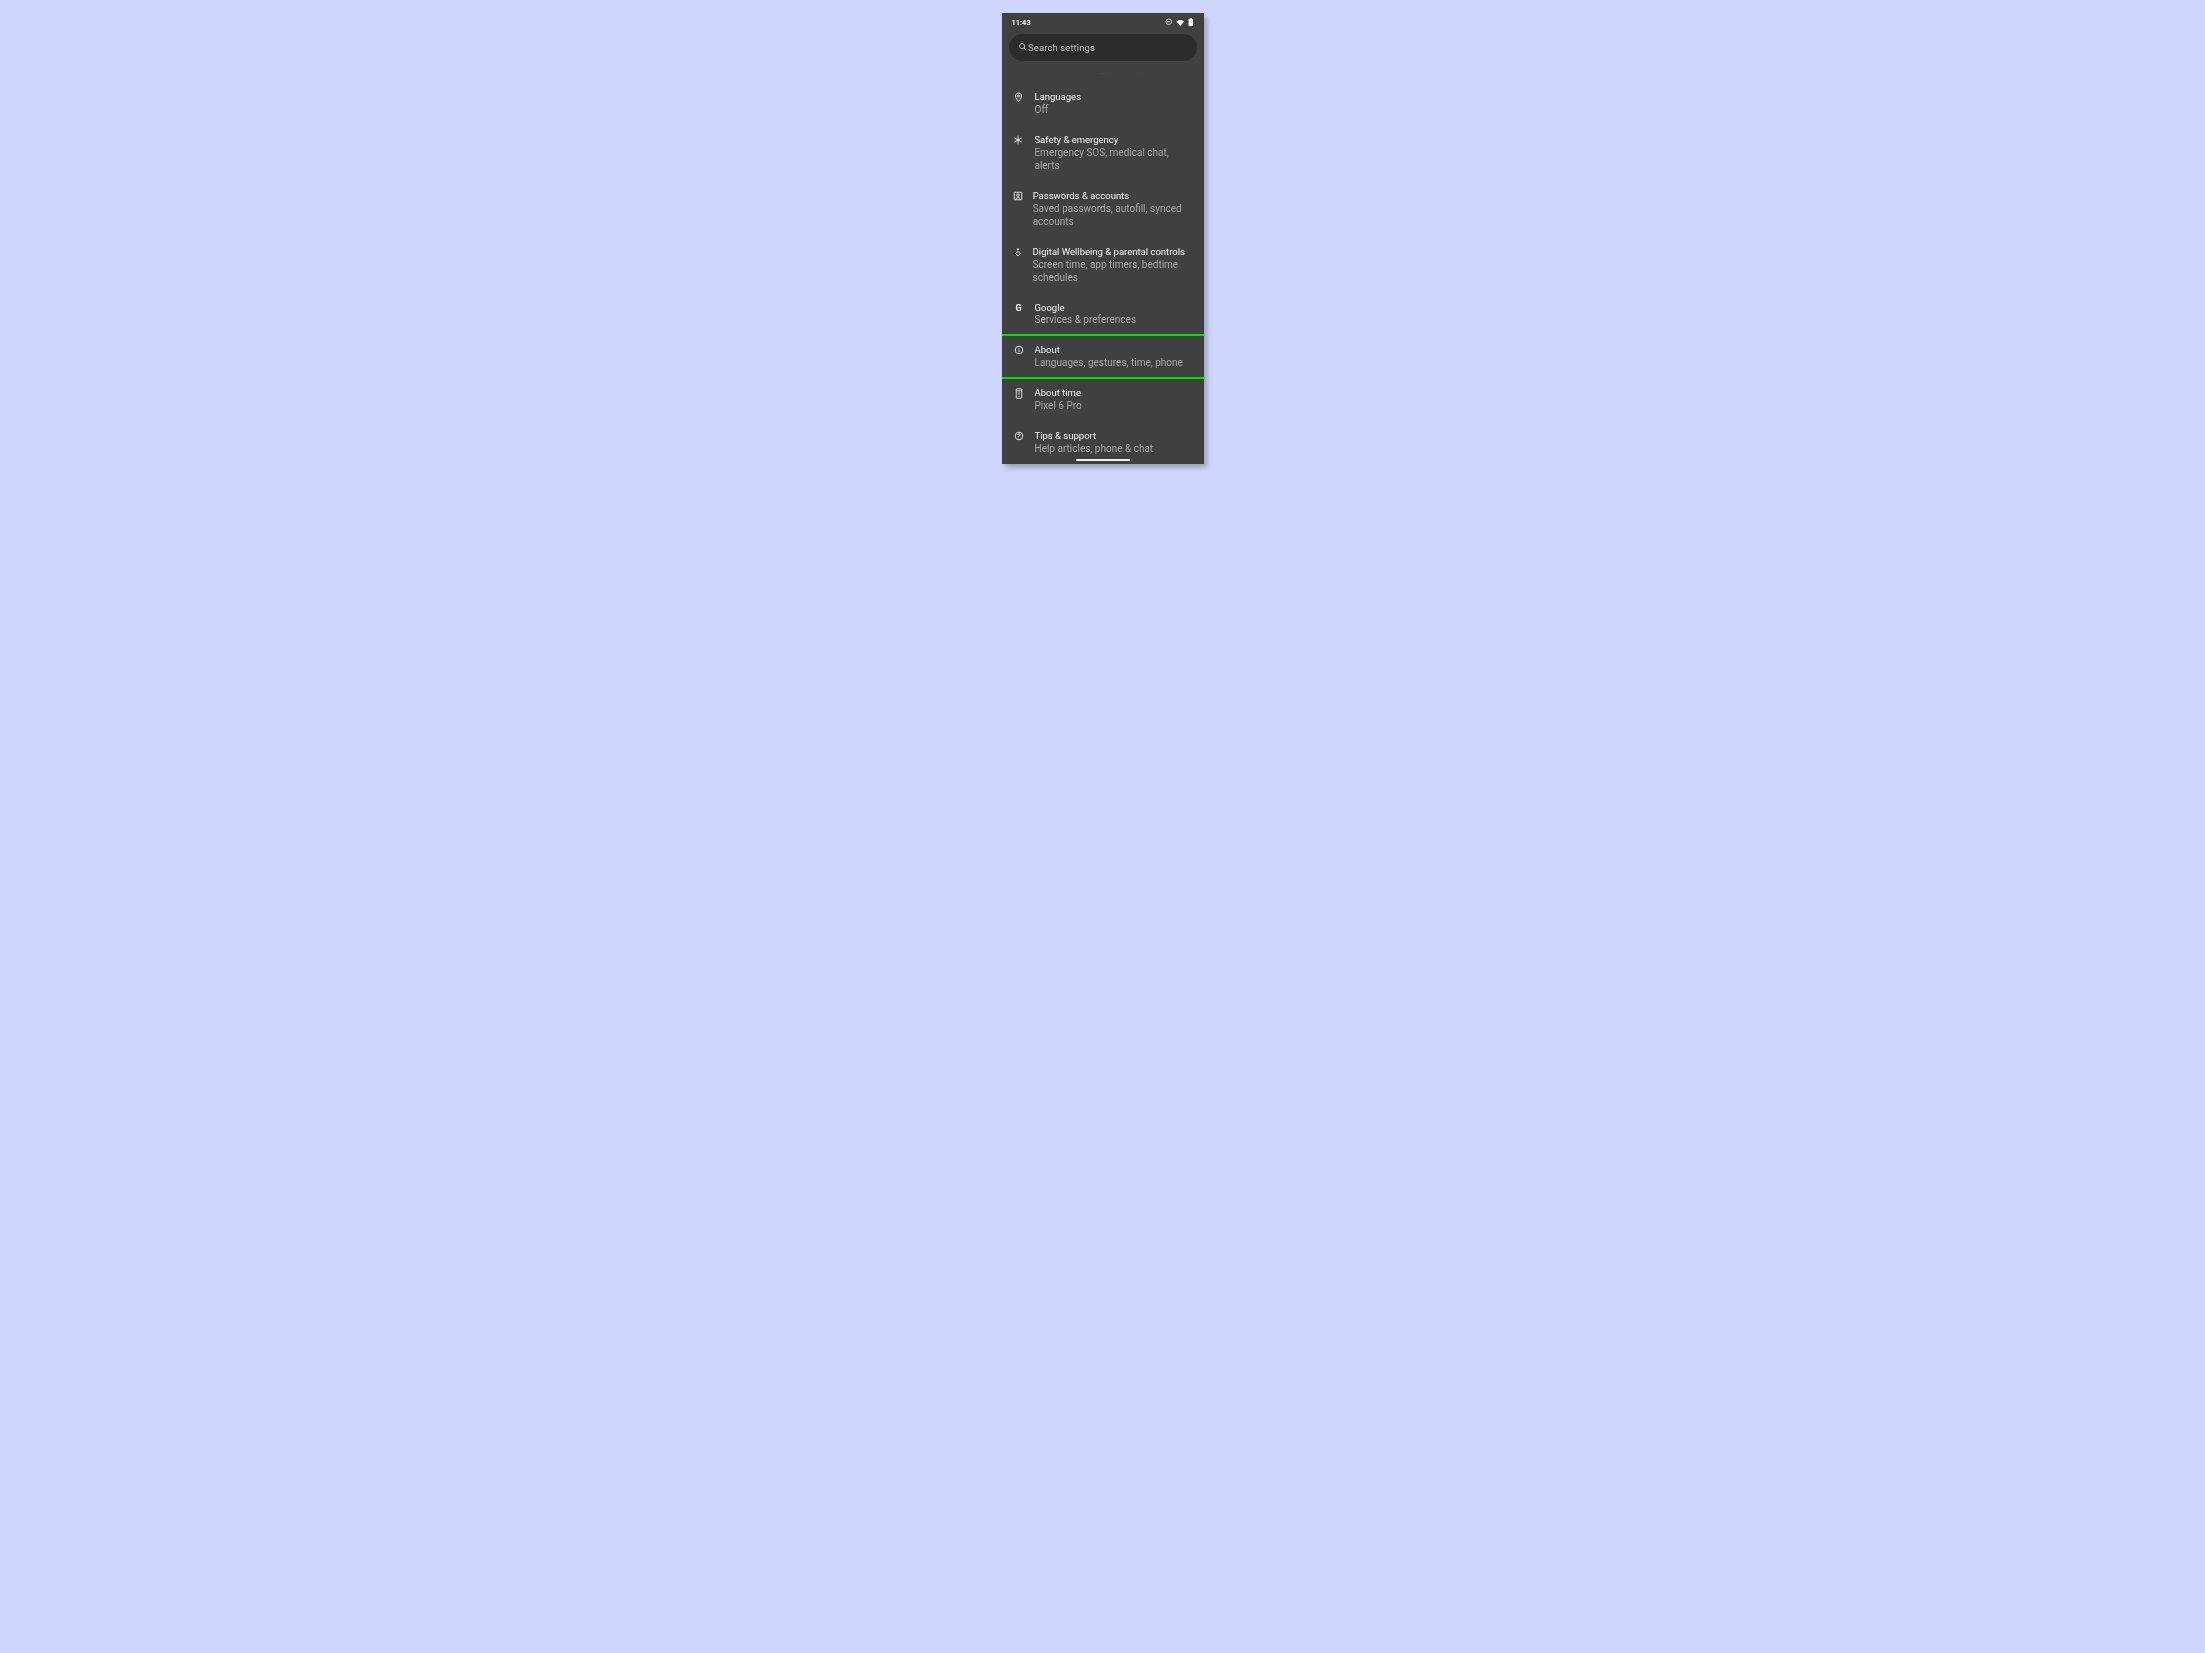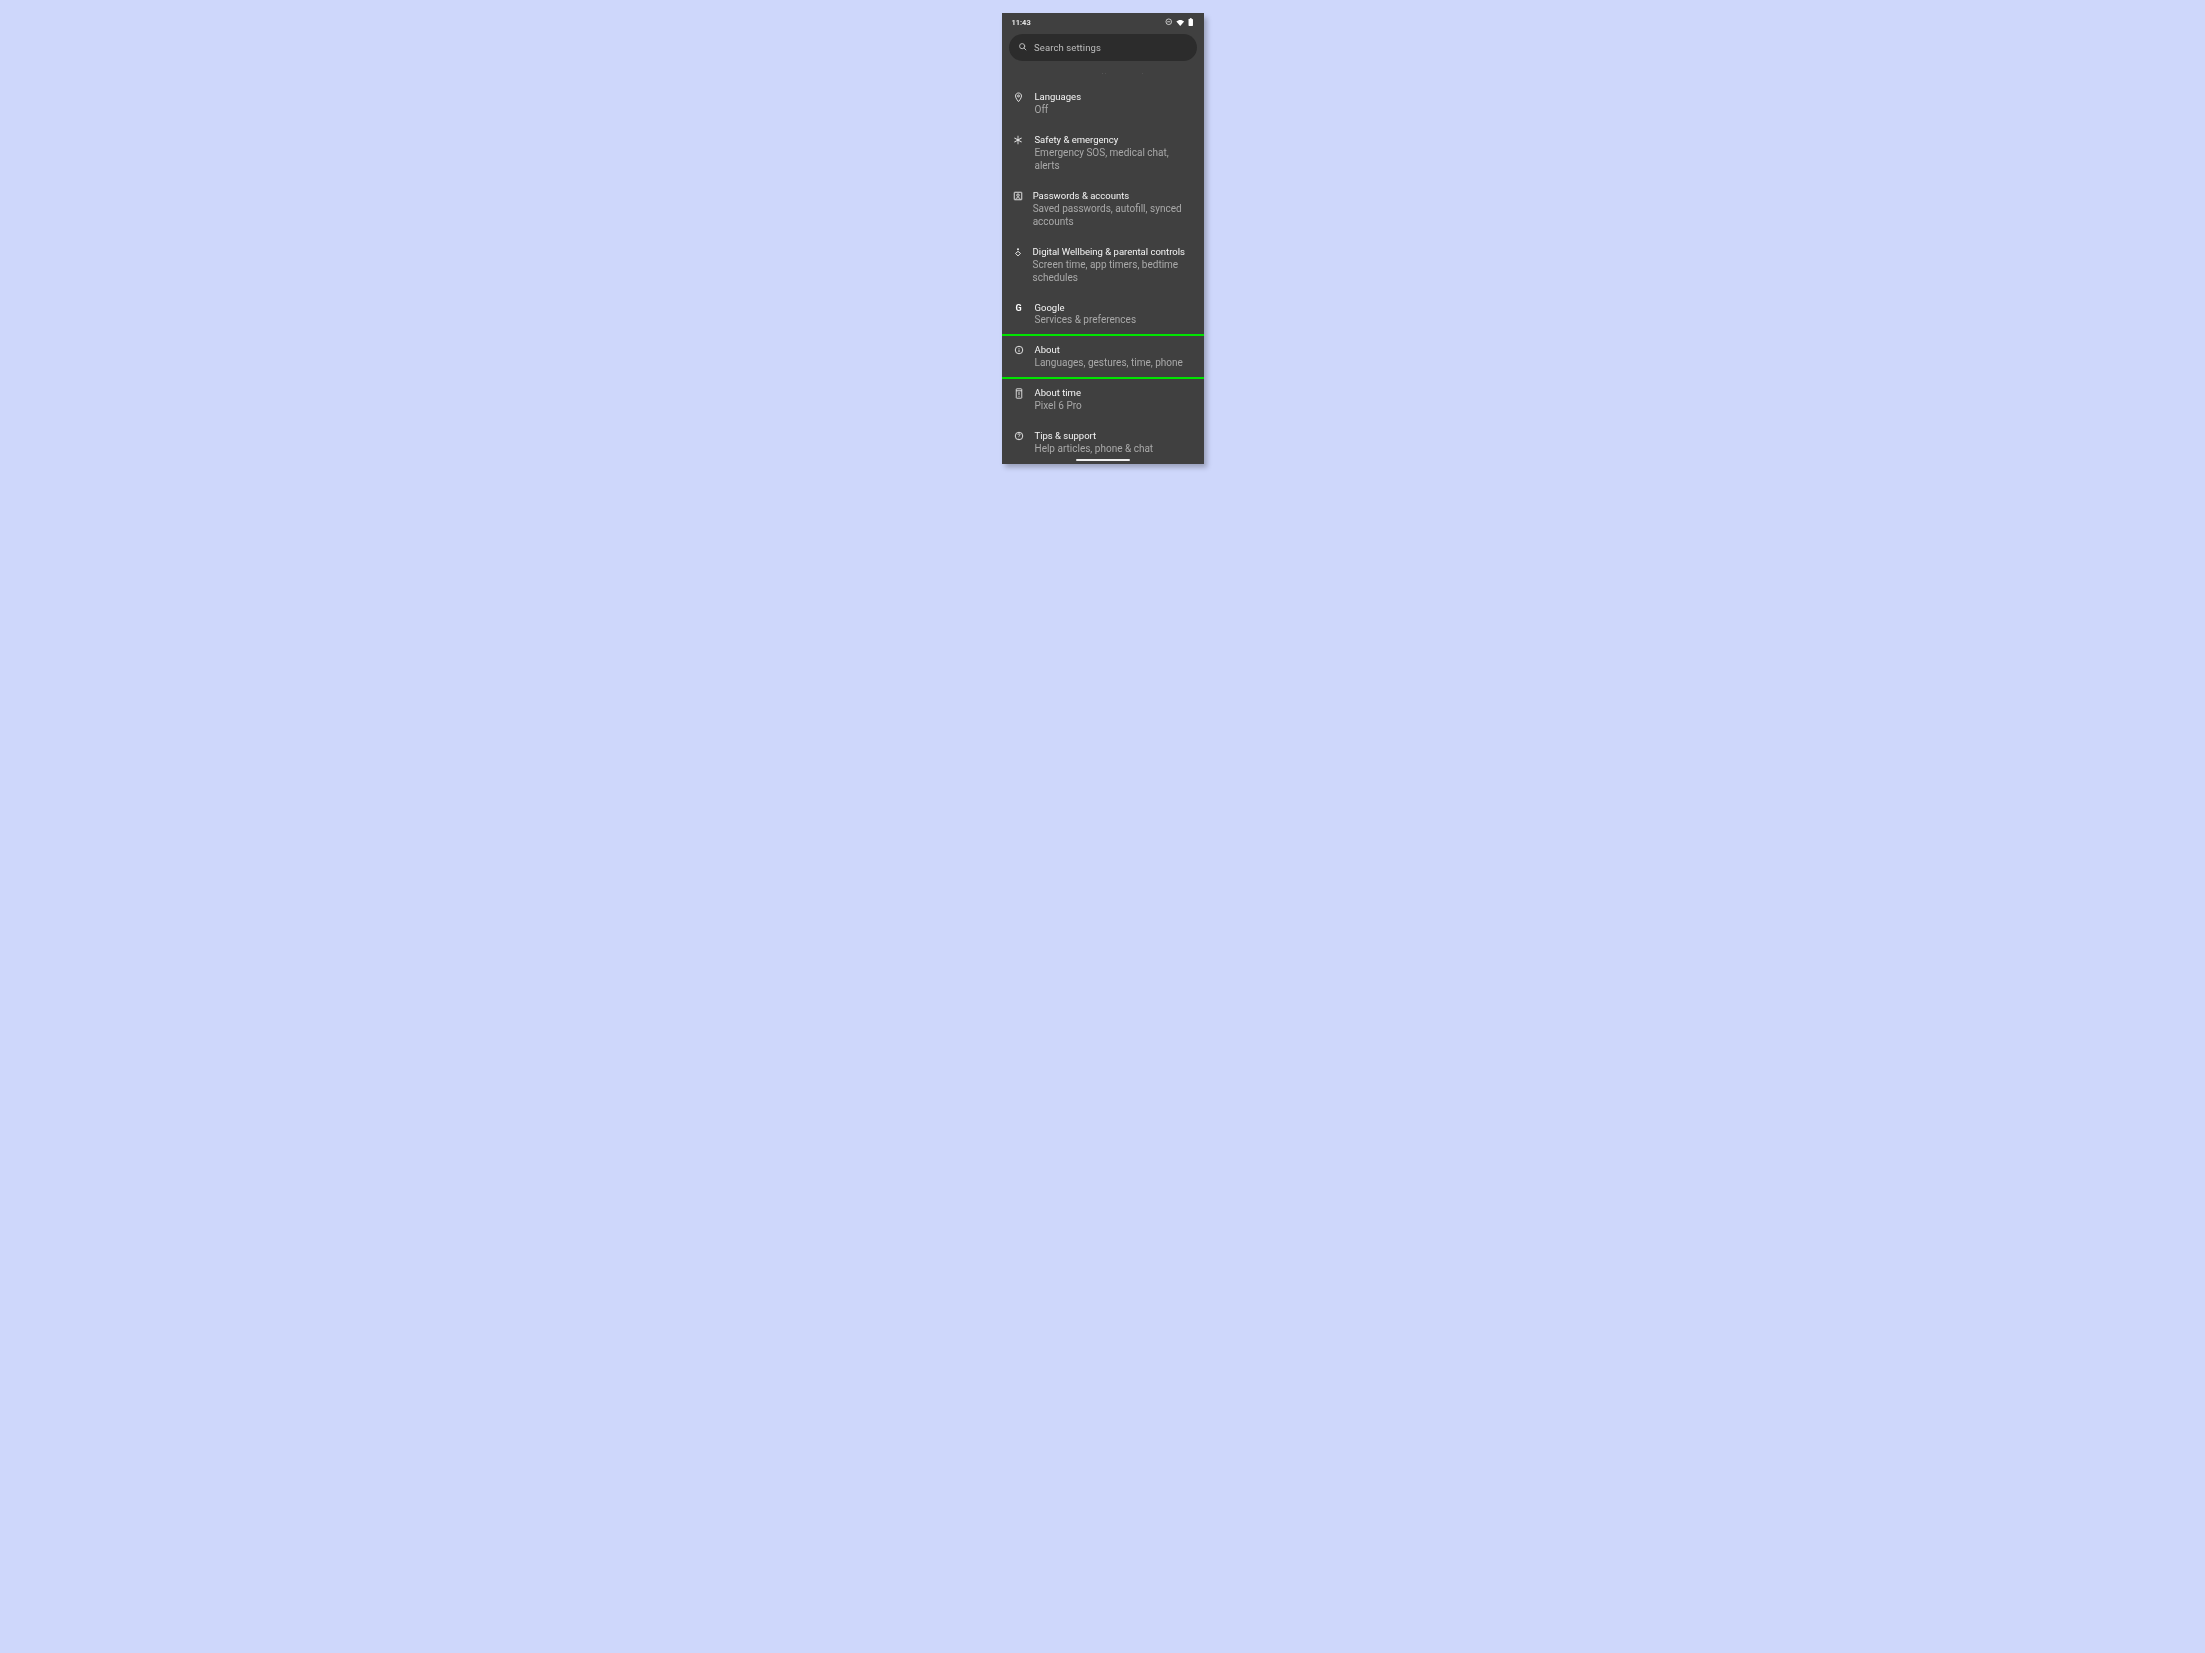--- a/index.html
+++ b/index.html
@@ -59,21 +59,21 @@
 
   
   .search {
     margin: 3px 7px 3px 7px;
     height: 27px;
     background: #2c2c2c;
     border-radius: 13.5px;
     display: flex;
     align-items: center;
     padding: 0 9px;
-    gap: 7px;
+    gap: 1px;
     color: #bdbdbd;
     font-size: 9.5px;
     letter-spacing: 0.1px;
   }
   .search svg { flex: 0 0 auto; }
 
   
   .cutoff {
     height: 18px;
     position: relative;

